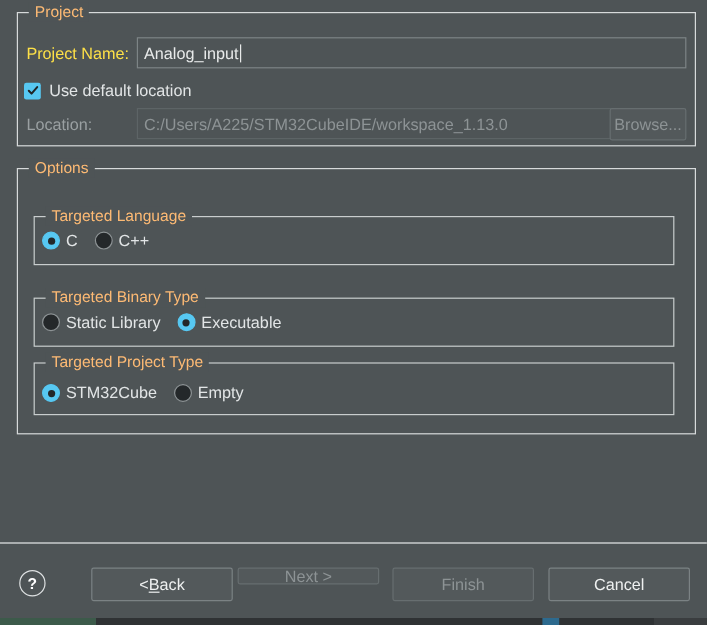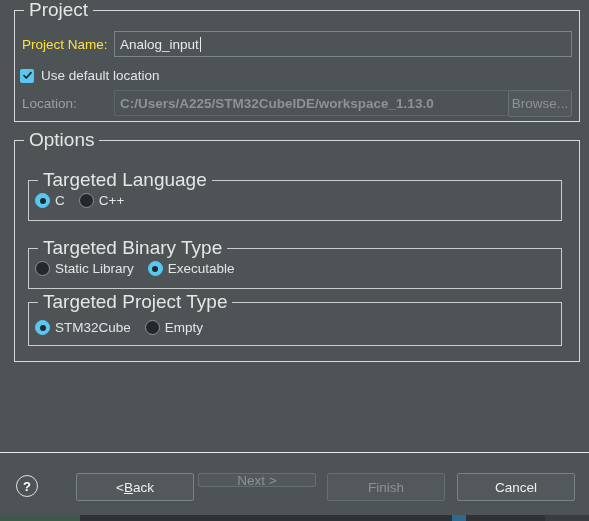--- a/index.html
+++ b/index.html
@@ -31,22 +31,22 @@
     border: 1px solid #d7dadb;
     box-sizing: border-box;
     background: transparent;
   }
   .group > .group-label {
     position: absolute;
     top: -9px;
     left: 9px;
     padding: 0 5px;
     background: #4e5456;
-    font-size: 19px;
-    color: #e5e5e5;
+    font-size: 13px;
+    color: #fdba74;
     line-height: 16px;
     white-space: nowrap;
   }
   .group.inner {
     border: 1px solid #c9cdce;
   }
 
   
   .lbl {
     position: absolute;
@@ -231,21 +231,21 @@
     <span class="cb-box">
       <svg width="11" height="11" viewBox="0 0 11 11" aria-hidden="true">
         <path d="M2 5.6 L4.3 8 L9 2.6" fill="none" stroke="#1f2527" stroke-width="1.7" stroke-linecap="round" stroke-linejoin="round"></path>
       </svg>
     </span>
     <span class="radio-label">Use default location</span>
   </div>
 
   <span class="lbl disabled" style="left:22px; top:95px;">Location:</span>
 
-  <div class="textfield disabled" style="left:114px; top:90px; width:420px; height:26px;font-weight:bold;">
+  <div class="textfield disabled" style="left:114px; top:90px; width:420px; height:26px;">
     <span>C:/Users/A225/STM32CubeIDE/workspace_1.13.0</span>
   </div>
 
   <div class="btn disabled" style="left:508px; top:90px; width:64px; height:27px;">Browse...</div>
 
   <div class="group" style="left:14px; top:140px; width:566px; height:222px;">
     <span class="group-label">Options</span>
   </div>
 
   <div class="group inner" style="left:28px; top:180px; width:534px; height:41px;">

